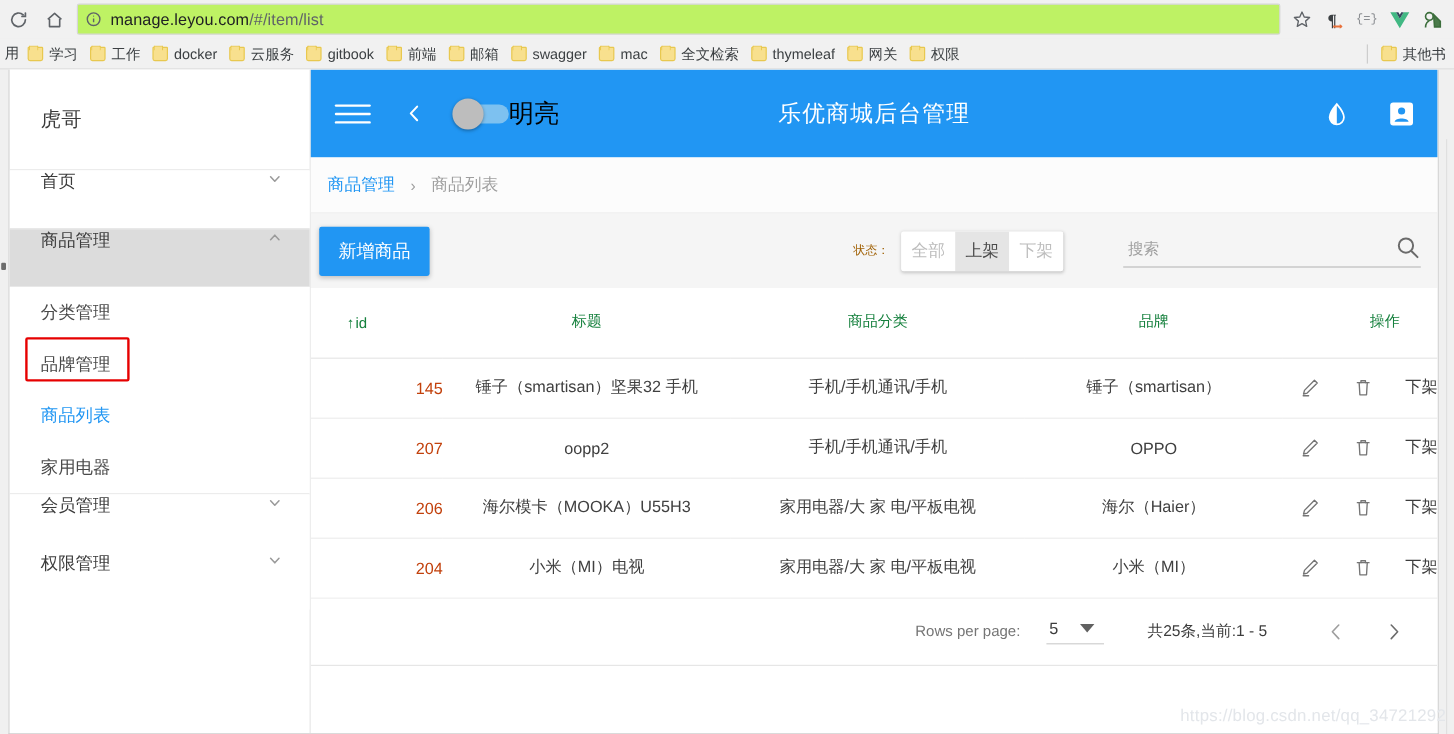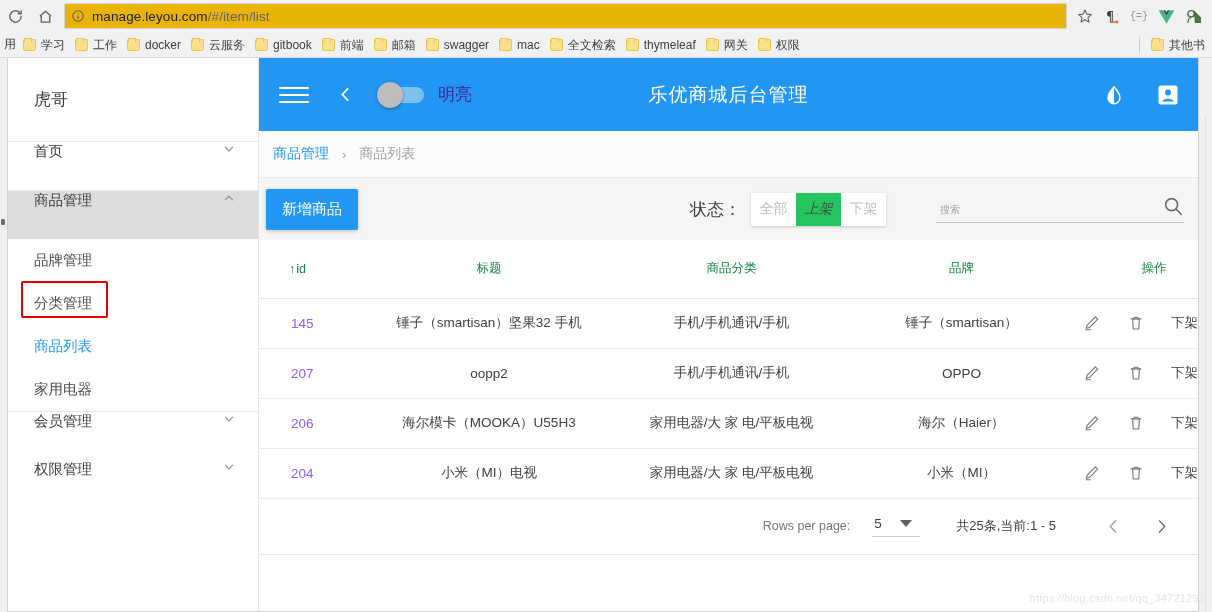--- a/index.html
+++ b/index.html
@@ -16,21 +16,21 @@
   #browser-toolbar {
     height: 32px; display: flex; align-items: center; padding: 0 6px 0 2px;
     background: #f1f1f1; position: relative;
   }
   .nav-btn {
     width: 26px; height: 26px; display: flex; align-items: center; justify-content: center;
     color: #5f6368; flex: 0 0 auto;
   }
   .nav-btn svg { display: block; }
   #omnibox {
-    flex: 1 1 auto; height: 26px; background: #eab308; border: 1px solid #d6d6d6;
+    flex: 1 1 auto; height: 26px; background: #bef264; border: 1px solid #d6d6d6;
     border-radius: 2px; display: flex; align-items: center; padding: 0 6px;
     margin: 0 4px 0 6px; min-width: 0;
   }
   #info-icon { flex: 0 0 auto; margin-right: 7px; display: flex; align-items: center; }
   #url-text {
     font-size: 13.5px; color: #202124; white-space: nowrap; overflow: hidden;
     letter-spacing: 0.1px;
   }
   #url-text .dim { color: #5f6368; }
   .ext-icon {
@@ -111,21 +111,21 @@
   #hamburger i { display: block; height: 2px; background: #ffffff; border-radius: 1px; }
   #back-chevron { width: 32px; height: 30px; display: flex; align-items: center; justify-content: center; margin-left: 20px; cursor: pointer; color: #fff; }
   #theme-toggle {
     width: 45px; height: 16px; border-radius: 8px; background: #7dc1f0; position: relative;
     margin-left: 18px; cursor: pointer; flex: 0 0 auto;
   }
   #theme-toggle .knob {
     position: absolute; left: -2px; top: -5px; width: 26px; height: 26px; border-radius: 50%;
     background: #bdbdbd; box-shadow: 0 1px 3px rgba(0,0,0,0.35);
   }
-  #theme-toggle-label { margin-left: 14px; font-size: 17px; color: #4c1d95; }
+  #theme-toggle-label { font-size: 21px; color: #000000; }
   #app-title {
     position: absolute; left: 0; right: 0; text-align: center; font-size: 19px;
     color: #ffffff; pointer-events: none; letter-spacing: 1px;
   }
   #header-right { margin-left: auto; display: flex; align-items: center; gap: 26px; position: relative; z-index: 2; }
   .hdr-icon { width: 28px; height: 28px; display: flex; align-items: center; justify-content: center; cursor: pointer; }
 
   
   #breadcrumb-bar {
     height: 47px; background: #fcfcfc; display: flex; align-items: center;
@@ -139,54 +139,54 @@
   #list-toolbar {
     height: 62px; background: #f5f5f5; display: flex; align-items: center;
     padding: 0 14px 0 6px; flex: 0 0 auto;
   }
   #add-product-btn {
     background: #2196f3; color: #ffffff; font-size: 15px; border: none; border-radius: 2px;
     padding: 11px 16px; cursor: pointer; box-shadow: 0 1px 4px rgba(0,0,0,0.22);
     font-family: inherit; margin-left: 1px;
   }
   #status-filter-wrap { margin-left: auto; display: flex; align-items: center; }
-  #status-label { font-size: 17px; color: #404040; margin-right: 10px; }
+  #status-label { font-size: 10px; color: #a16207; margin-right: 10px; }
   #status-group {
     display: flex; background: #ffffff; border-radius: 2px; box-shadow: 0 1px 3px rgba(0,0,0,0.2);
     overflow: hidden;
   }
   .status-btn {
     min-width: 45px; height: 33px; display: flex; align-items: center; justify-content: center;
     font-size: 14px; color: #bdbdbd; background: #ffffff; cursor: pointer; padding: 0 8px;
   }
-  .status-btn.selected { background: #22c55e; color: #4a4a4a; font-style: italic; }
+  .status-btn.selected { background: #e5e5e5; color: #4a4a4a; }
   #search-wrap {
     margin-left: 50px; width: 248px; display: flex; align-items: flex-end;
     border-bottom: 1px solid #bdbdbd; padding-bottom: 5px;
   }
   #search-input {
     flex: 1 1 auto; border: none; outline: none; background: transparent;
-    font-size: 10px; color: #4a4a4a; font-family: inherit; padding: 0 0 2px 4px;
+    font-size: 13px; color: #4a4a4a; font-family: inherit; padding: 0 0 2px 4px;
   }
   #search-input::placeholder { color: #9e9e9e; }
   #search-icon { width: 22px; height: 22px; color: #6b6b6b; flex: 0 0 auto; cursor: pointer; }
 
   
   #table-area { flex: 1 1 auto; background: #ffffff; overflow: hidden; position: relative; }
   table.data-table { width: 100%; border-collapse: collapse; table-layout: fixed; }
   table.data-table thead th {
     height: 58px; font-size: 12.5px; color: #15803d; font-weight: normal;
     border-bottom: 1px solid #e6e6e6; text-align: center; vertical-align: middle;
   }
   table.data-table thead th.col-id { text-align: left; padding-left: 30px; }
   table.data-table tbody td {
     height: 50px; font-size: 13.5px; color: #404040; text-align: center;
     border-bottom: 1px solid #ededed; vertical-align: middle;
   }
-  table.data-table tbody td.col-id { text-align: left; padding-left: 32px; color: #8b5cf6; }
+  table.data-table tbody td.col-id { text-align: right; padding-left: 32px; color: #c2410c; }
   .col-id { width: 110px; }
   .col-title { width: 240px; }
   .col-cat { width: 245px; }
   .col-brand { width: 215px; }
   .col-ops { width: 170px; }
   .ops-cell { display: flex; align-items: center; justify-content: flex-start; gap: 26px; padding-left: 14px; }
   .op-icon { width: 18px; height: 18px; color: #757575; cursor: pointer; flex: 0 0 auto; }
   .op-text { font-size: 13.5px; color: #3d3d3d; cursor: pointer; }
   #sort-arrow { display: inline-block; margin-right: 1px; }
 
@@ -201,21 +201,21 @@
     padding: 0 2px 5px 2px; cursor: pointer; margin-right: 36px; min-width: 48px;
   }
   #rows-per-page-value { font-size: 13.5px; color: #3d3d3d; }
   #rows-caret { width: 0; height: 0; border-left: 6px solid transparent; border-right: 6px solid transparent; border-top: 7px solid #616161; }
   #page-range { font-size: 13px; color: #3d3d3d; margin-right: 44px; }
   .page-nav { width: 26px; height: 26px; display: flex; align-items: center; justify-content: center; color: #9e9e9e; cursor: pointer; }
   #page-next { margin-left: 22px; color: #6b6b6b; }
 
   #footer-space { flex: 1 1 auto; background: #fafafa; position: relative; }
   #watermark {
-    position: absolute; right: 7px; bottom: 8px; font-size: 11px; color: #e3e6ea;
+    position: absolute; right: 7px; bottom: 8px; font-size: 14px; color: #e3e6ea;
     white-space: nowrap; letter-spacing: 0.2px;
   }
 
   
   #right-gutter {
     position: absolute; right: 0; top: 58px; width: 7px; height: 554px;
     background: #f0f0f0; border-left: 1px solid #e0e0e0;
   }
   #left-gutter {
     position: absolute; left: 0; top: 58px; width: 7px; height: 554px; background: #f0f0f0;
@@ -379,24 +379,24 @@
         <span class="grp-label">商品管理</span>
         <span class="chev">
           <svg width="14" height="14" viewBox="0 0 24 24" fill="none" stroke="currentColor" stroke-width="2.2" stroke-linecap="round" stroke-linejoin="round">
               <polyline points="6,15 12,8.5 18,15"></polyline>
             </svg>
         </span>
       </div>
 
       <div class="nav-sub">
         <div class="nav-sub-item">
+            <span>分类管理</span>
+          </div>
+        <div class="nav-sub-item">
             <span>品牌管理</span>
-          </div>
-        <div class="nav-sub-item">
-            <span>分类管理</span>
           </div>
         <div class="nav-sub-item current">
             <span>商品列表</span>
           </div>
         <div class="nav-sub-item">
             <span>家用电器</span>
           </div>
       </div>
 
       <div class="nav-group-header">

